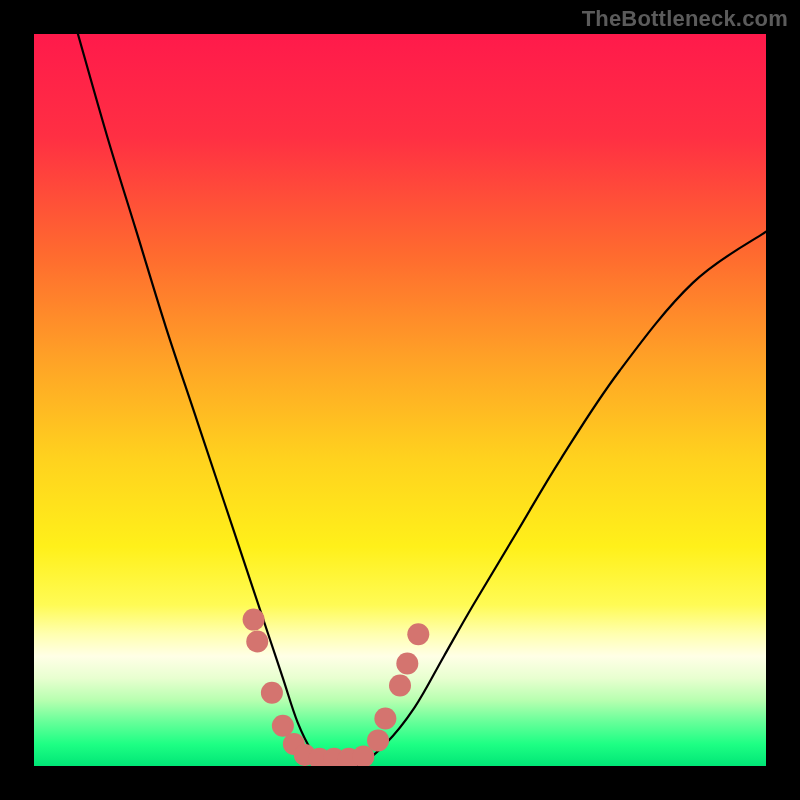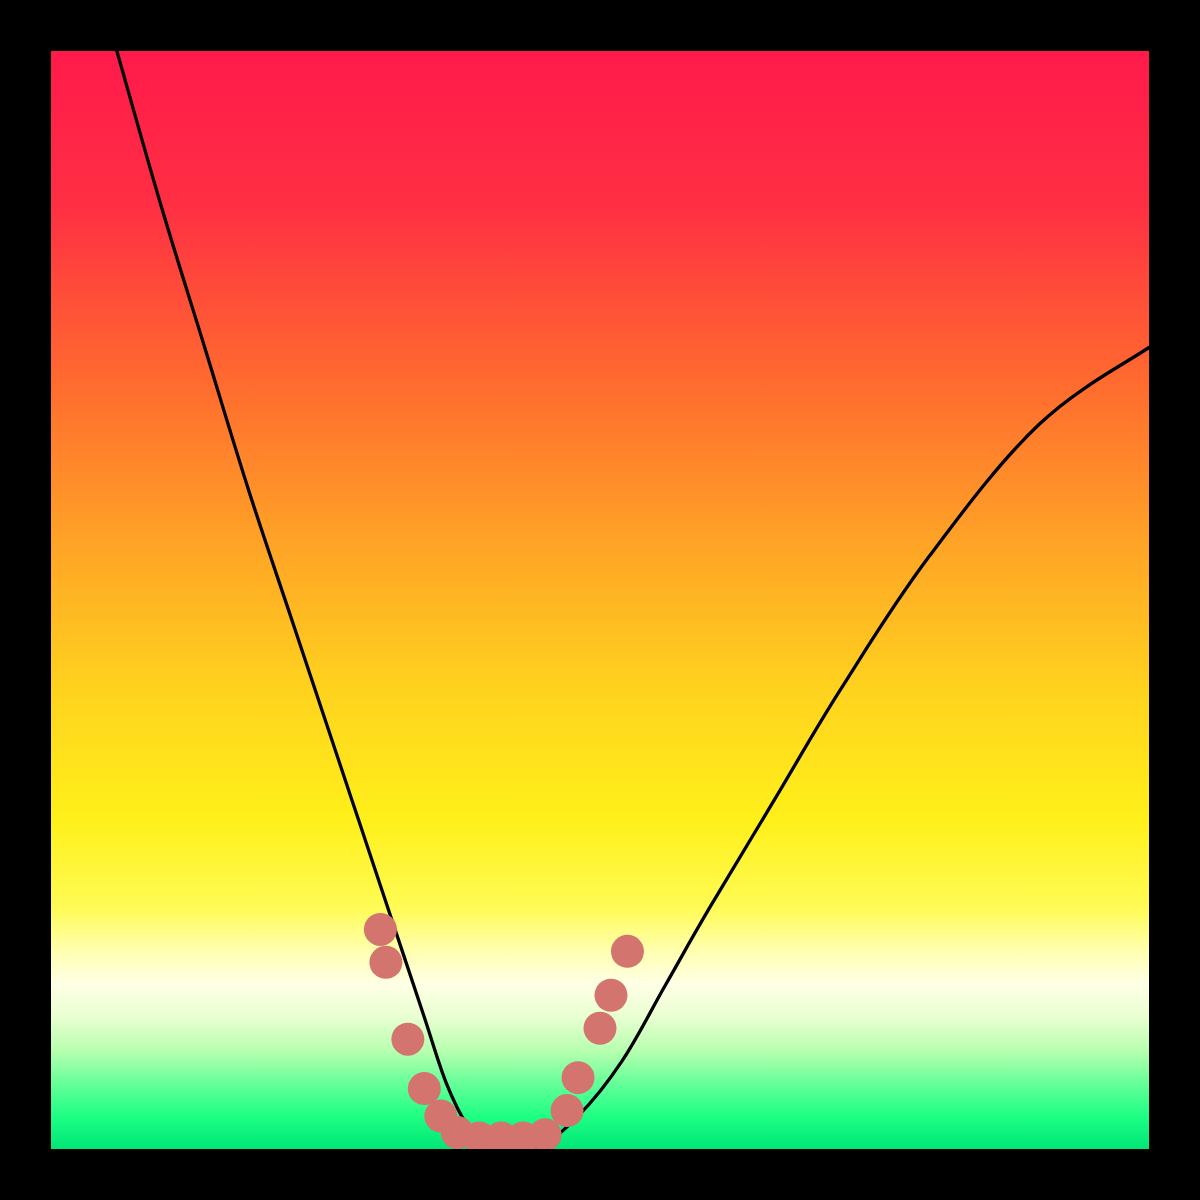--- a/index.html
+++ b/index.html
@@ -64,13 +64,14 @@
         <circle cx="300.12" cy="724.68" r="11" fill="#d4746f"></circle>
         <circle cx="314.76" cy="724.68" r="11" fill="#d4746f"></circle>
         <circle cx="329.40" cy="722.48" r="11" fill="#d4746f"></circle>
         <circle cx="344.04" cy="706.38" r="11" fill="#d4746f"></circle>
         <circle cx="351.36" cy="684.42" r="11" fill="#d4746f"></circle>
         <circle cx="366.00" cy="651.48" r="11" fill="#d4746f"></circle>
         <circle cx="373.32" cy="629.52" r="11" fill="#d4746f"></circle>
         <circle cx="384.30" cy="600.24" r="11" fill="#d4746f"></circle>
       </svg>
   </div>
+  <div class="watermark">TheBottleneck.com</div>
 </div>
 
 </body></html>

